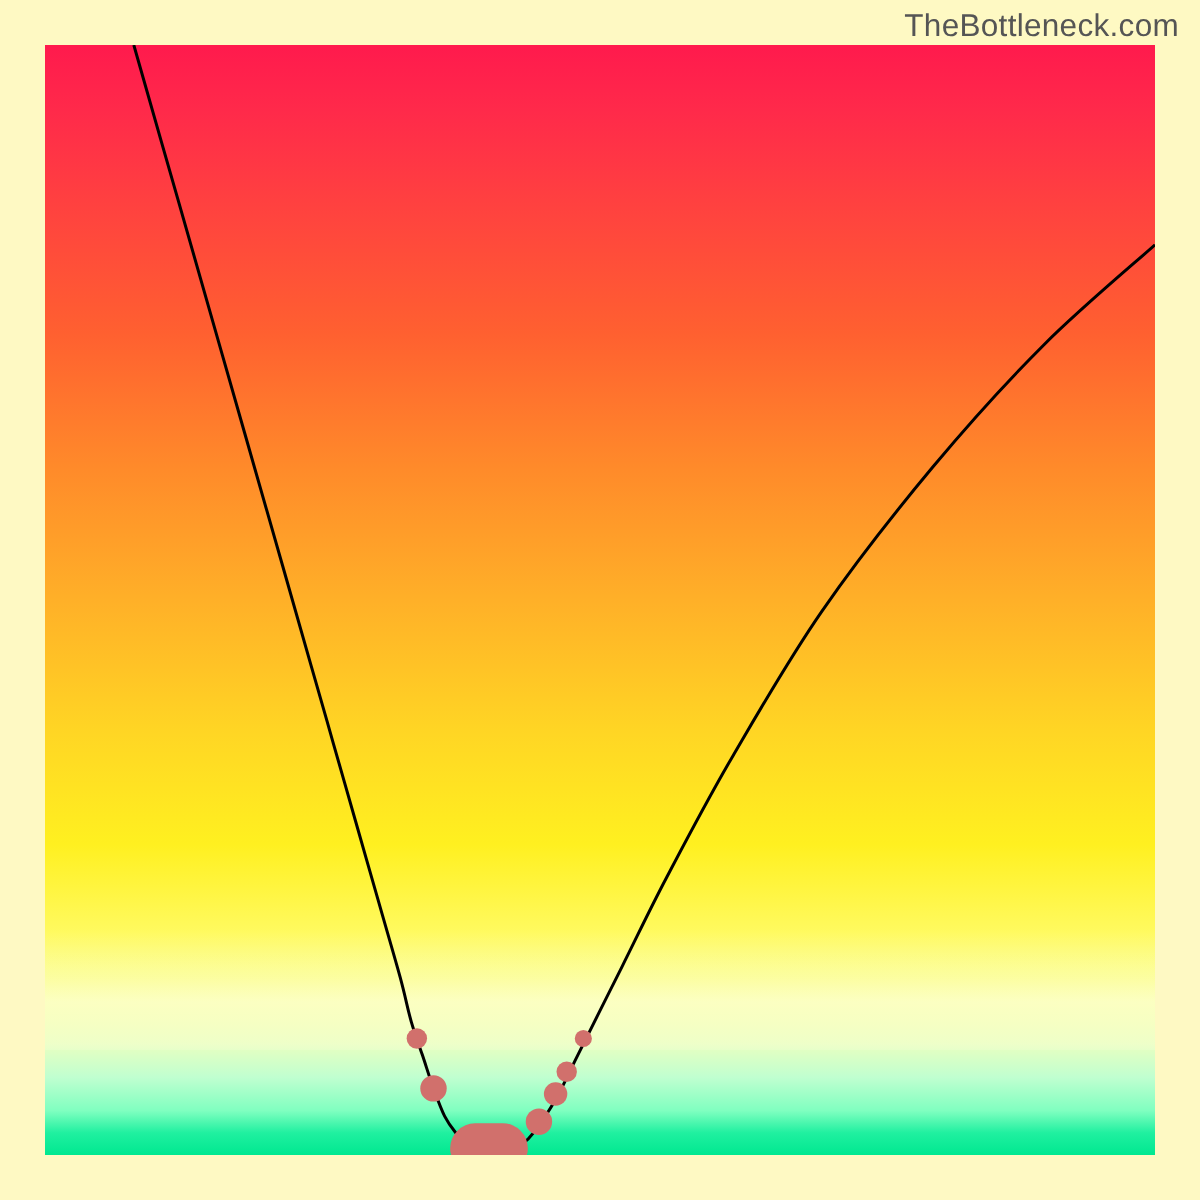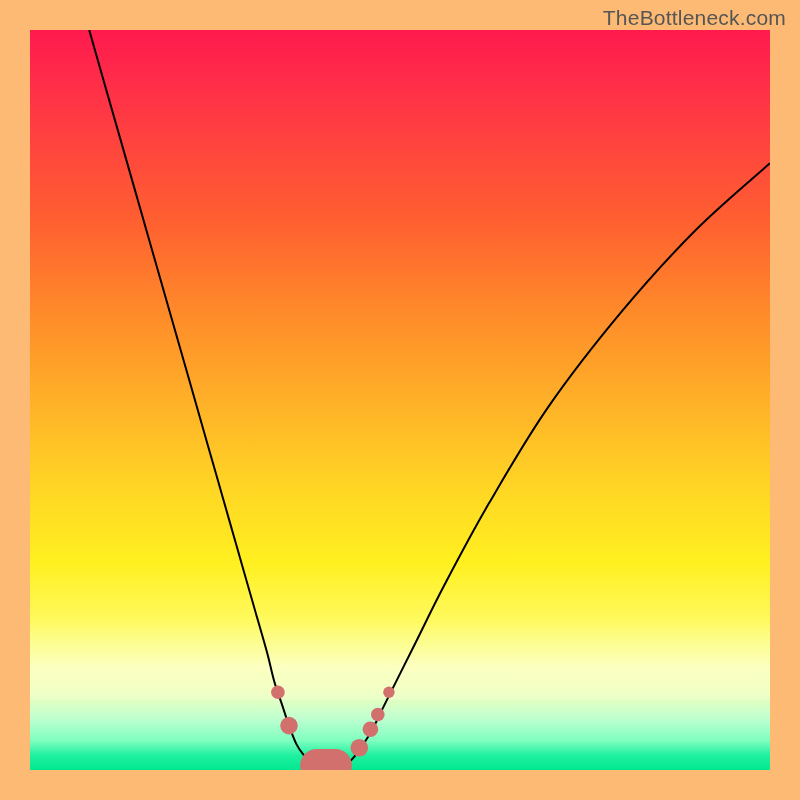--- a/index.html
+++ b/index.html
@@ -8,21 +8,21 @@
     width: 800px;
     height: 800px;
     background: #000;
     font-family: Arial, Helvetica, sans-serif;
     overflow: hidden;
   }
   .outer {
     position: relative;
     width: 800px;
     height: 800px;
-    background: #fdba74;
+    background: #fef9c3;
   }
   .watermark {
     position: absolute;
     top: 6px;
     right: 14px;
     color: #555;
     font-size: 21px;
     font-weight: 400;
     letter-spacing: 0.2px;
     z-index: 50;

